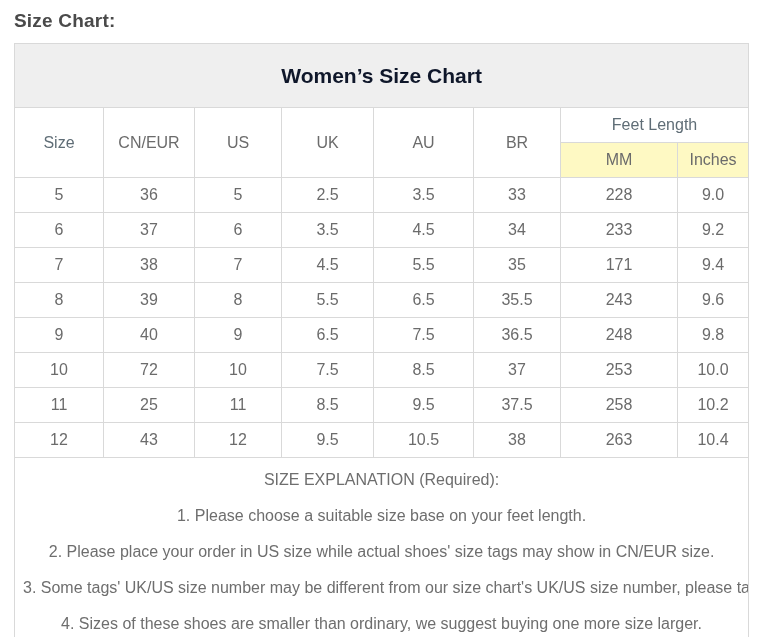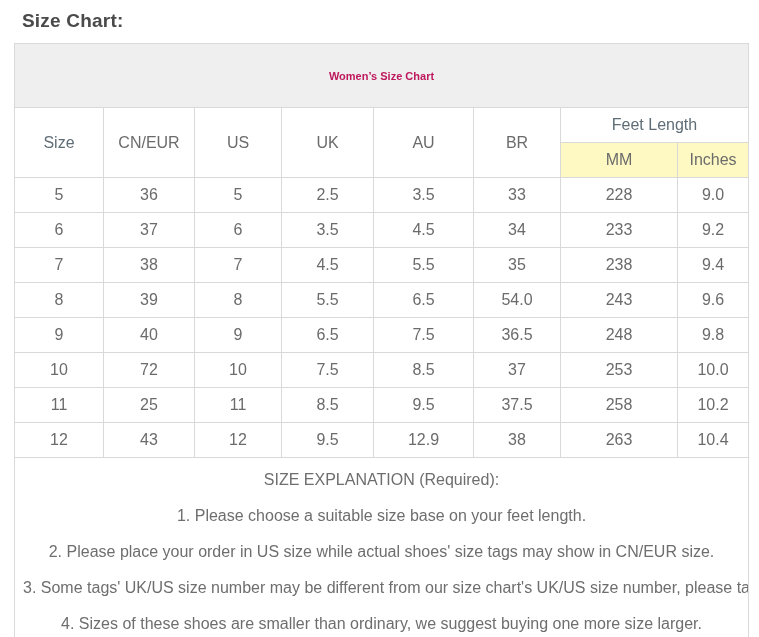--- a/index.html
+++ b/index.html
@@ -7,21 +7,21 @@
     padding: 0;
     background: #ffffff;
     font-family: "Liberation Sans", sans-serif;
   }
   body {
     width: 759px;
     height: 637px;
     overflow: hidden;
   }
   .page-heading {
-    margin: 10px 0 11px 22px;
+    margin: 10px 0 11px 14px;
     font-size: 19px;
     font-weight: bold;
     color: #4a4a4a;
     letter-spacing: 0.2px;
   }
   .chart-wrap {
     margin-left: 14px;
     width: 734px;
   }
   table.size-chart {
@@ -38,23 +38,23 @@
     vertical-align: middle;
     font-weight: normal;
     font-size: 16px;
     padding: 0;
     overflow: hidden;
     white-space: nowrap;
   }
   tr.title-row th {
     background: #efefef;
     height: 63px;
-    font-size: 11px;
+    font-size: 21px;
     font-weight: bold;
-    color: #be185d;
+    color: #0f172a;
   }
   tr.head-row th { height: 34px; background: #ffffff; }
   tr.subhead-row th { height: 34px; background: #fef9c3; }
   th.blue { background: #8ad0f2; color: #5f6d76; margin-top: 31px; }
   tr.data-row td { height: 34px; background: #ffffff; }
   td.explanation {
     text-align: left;
     white-space: normal;
     padding: 5px 8px 6px 8px;
     background: #ffffff;
@@ -122,30 +122,30 @@
           <td>233</td>
           <td>9.2</td>
       </tr>
       <tr class="data-row">
         <td>7</td>
           <td>38</td>
           <td>7</td>
           <td>4.5</td>
           <td>5.5</td>
           <td>35</td>
-          <td>238</td>
+          <td>171</td>
           <td>9.4</td>
       </tr>
       <tr class="data-row">
         <td>8</td>
           <td>39</td>
           <td>8</td>
           <td>5.5</td>
           <td>6.5</td>
-          <td>54.0</td>
+          <td>35.5</td>
           <td>243</td>
           <td>9.6</td>
       </tr>
       <tr class="data-row">
         <td>9</td>
           <td>40</td>
           <td>9</td>
           <td>6.5</td>
           <td>7.5</td>
           <td>36.5</td>
@@ -170,21 +170,21 @@
           <td>9.5</td>
           <td>37.5</td>
           <td>258</td>
           <td>10.2</td>
       </tr>
       <tr class="data-row">
         <td>12</td>
           <td>43</td>
           <td>12</td>
           <td>9.5</td>
-          <td>12.9</td>
+          <td>10.5</td>
           <td>38</td>
           <td>263</td>
           <td>10.4</td>
       </tr>
       <tr>
         <td class="explanation" colspan="8">
           <p class="exp-line">SIZE EXPLANATION (Required):</p>
           <p class="exp-line">1. Please choose a suitable size base on your feet length.</p>
           <p class="exp-line">2. Please place your order in US size while actual shoes' size tags may show in CN/EUR size.</p>
           <p class="exp-line">3. Some tags' UK/US size number may be different from our size chart's UK/US size number, please take our size chart as the standard reference.</p>

